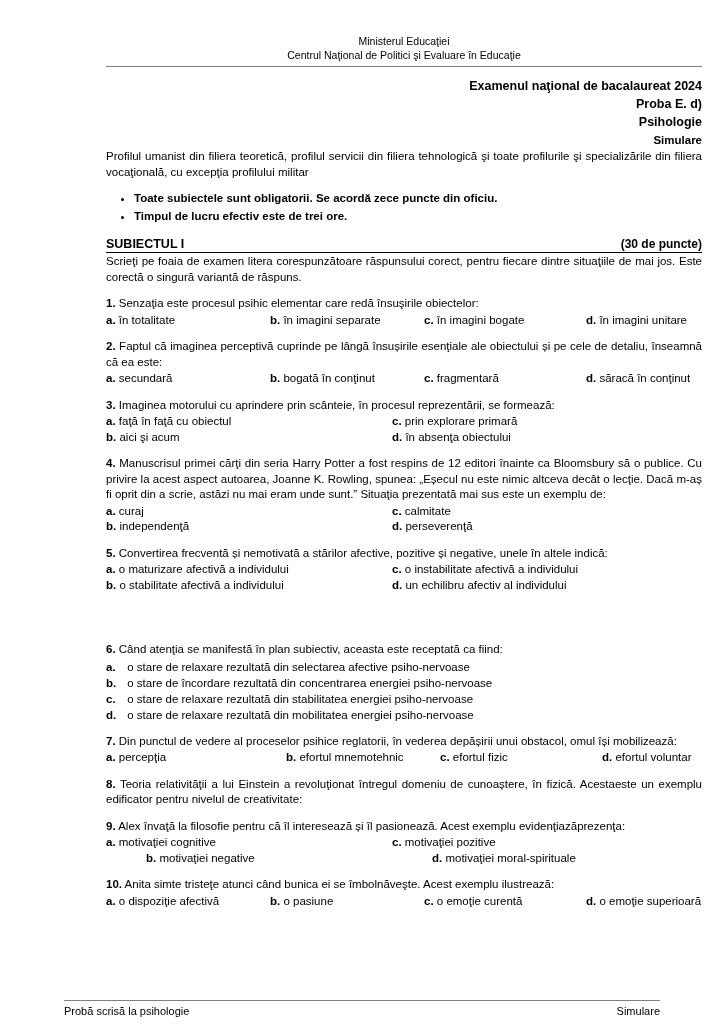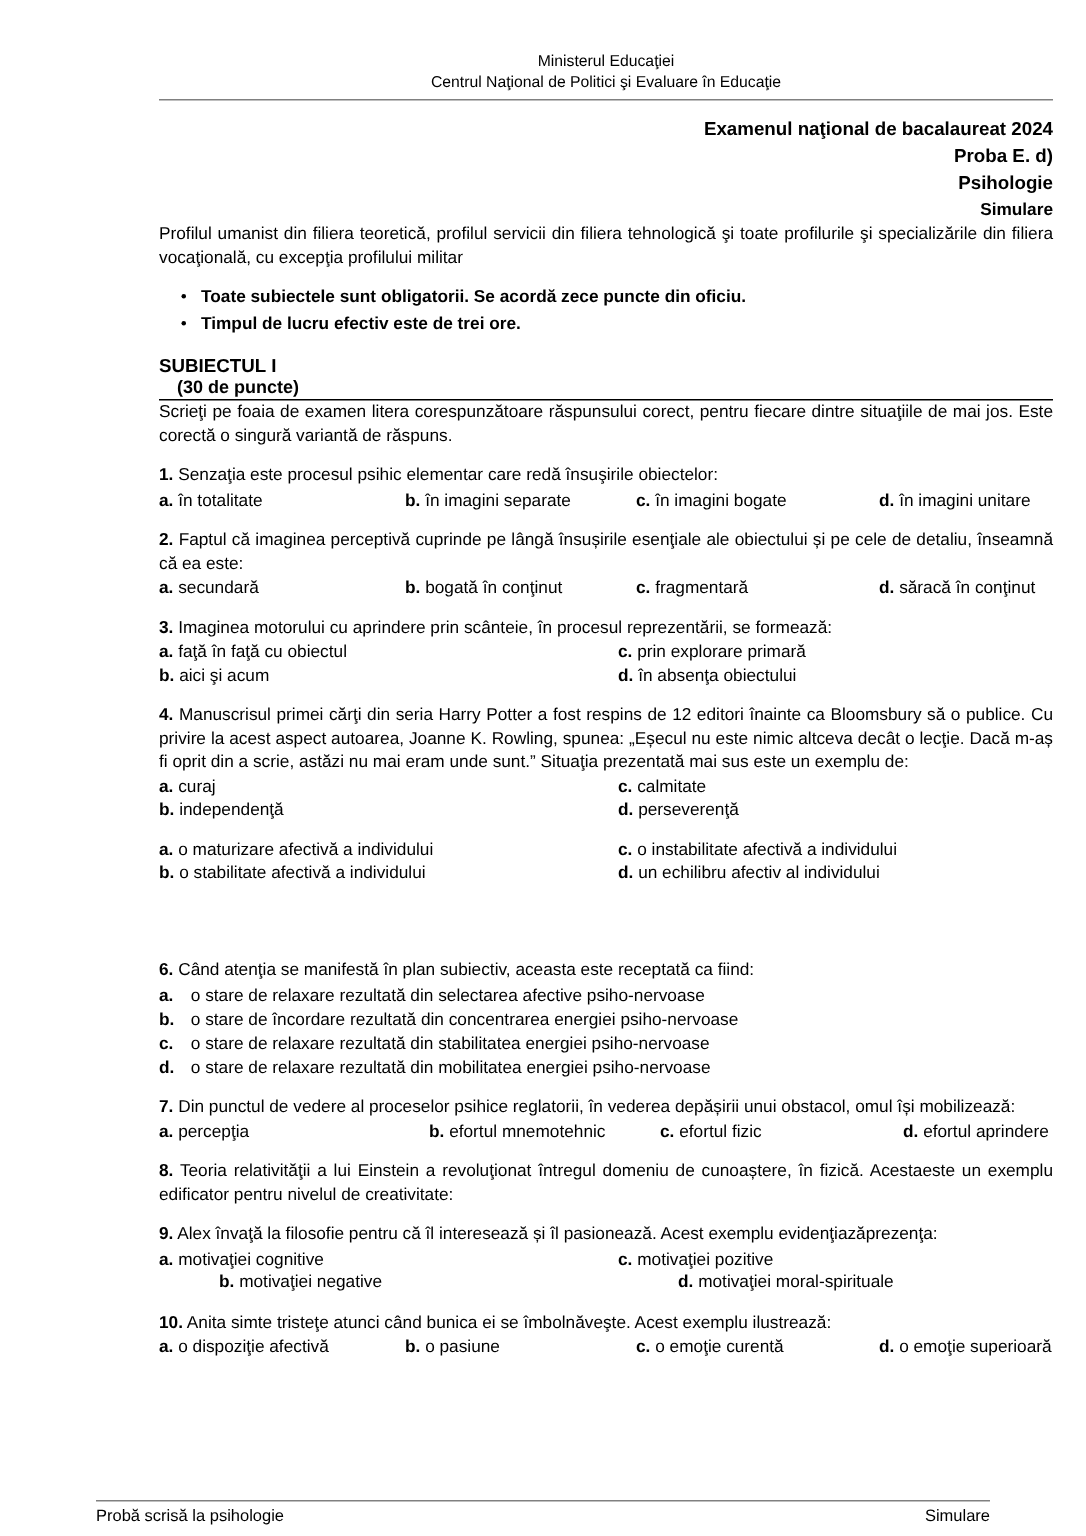--- a/index.html
+++ b/index.html
@@ -76,26 +76,26 @@
   ul.notes li {
     font-weight: bold;
     font-size: 11.5px;
     line-height: 18px;
   }
 
   
   .subject-head {
     margin-top: 12px;
     display: flex;
+    justify-content: space-between;
     align-items: baseline;
     font-weight: bold;
     font-size: 12.5px;
     border-bottom: 1.2px solid #000;
     padding-bottom: 1px;
-    flex-direction: column;
   }
   .subject-head .s-left { text-decoration: none; }
   .subject-head .s-right { font-size: 12px; padding-left: 12px; }
 
   .subject-intro {
     font-size: 11.5px;
     line-height: 15.5px;
     text-align: justify;
     margin-top: 1px;
   }
@@ -120,21 +120,20 @@
     margin-top: 1px;
   }
   .opts-row4 > div { white-space: nowrap; }
 
   
   .opts-grid2 {
     margin-top: 1px;
   }
   .opts-grid2 .orow {
     display: flex;
-    gap: 20px;
   }
   .opts-grid2 .orow > div { white-space: nowrap; }
 
   
   .opts-stack {
     margin-top: 1px;
   }
   .opts-stack > div {
     line-height: 16px;
   }
@@ -243,20 +242,21 @@
               <div style="flex: 0 0 286px;"><span class="opt-letter">a.</span><span> curaj</span></div>
               <div style="flex: 0 0 auto;"><span class="opt-letter">c.</span><span> calmitate</span></div>
             </div>
             <div class="orow">
               <div style="flex: 0 0 286px;"><span class="opt-letter">b.</span><span> independenţă</span></div>
               <div style="flex: 0 0 auto;"><span class="opt-letter">d.</span><span> perseverenţă</span></div>
             </div>
           </div>
         </div>
         <div class="q">
+          <div class="q-stem"><span class="q-num">5.</span><span> Convertirea frecventă și nemotivată a stărilor afective, pozitive și negative, unele în altele indică:</span></div>
           <div class="opts-grid2">
             <div class="orow">
               <div style="flex: 0 0 286px;"><span class="opt-letter">a.</span><span> o maturizare afectivă a individului</span></div>
               <div style="flex: 0 0 auto;"><span class="opt-letter">c.</span><span> o instabilitate afectivă a individului</span></div>
             </div>
             <div class="orow">
               <div style="flex: 0 0 286px;"><span class="opt-letter">b.</span><span> o stabilitate afectivă a individului</span></div>
               <div style="flex: 0 0 auto;"><span class="opt-letter">d.</span><span> un echilibru afectiv al individului</span></div>
             </div>
           </div>
@@ -270,21 +270,21 @@
             <div><span class="opt-letter">c.</span><span> o stare de relaxare rezultată din stabilitatea energiei psiho-nervoase</span></div>
             <div><span class="opt-letter">d.</span><span> o stare de relaxare rezultată din mobilitatea energiei psiho-nervoase</span></div>
           </div>
         </div>
         <div class="q">
           <div class="q-stem"><span class="q-num">7.</span><span> Din punctul de vedere al proceselor psihice reglatorii, în vederea depășirii unui obstacol, omul își mobilizează:</span></div>
           <div class="opts-row4">
             <div style="flex: 0 0 164px;"><span class="opt-letter">a.</span><span> percepţia</span></div>
             <div style="flex: 0 0 154px; padding-left: 16px;"><span class="opt-letter">b.</span><span> efortul mnemotehnic</span></div>
             <div style="flex: 0 0 162px;"><span class="opt-letter">c.</span><span> efortul fizic</span></div>
-            <div style="flex: 0 0 auto;"><span class="opt-letter">d.</span><span> efortul aprindere</span></div>
+            <div style="flex: 0 0 auto;"><span class="opt-letter">d.</span><span> efortul voluntar</span></div>
           </div>
         </div>
         <div class="q">
           <div class="q-stem"><span class="q-num">8.</span><span> Teoria relativităţii a lui Einstein a revoluţionat întregul domeniu de cunoaștere, în fizică. Acestaeste un exemplu edificator pentru nivelul de creativitate:</span></div>
         </div>
         <div class="q">
           <div class="q-stem"><span class="q-num">9.</span><span> Alex învaţă la filosofie pentru că îl interesează și îl pasionează. Acest exemplu evidenţiazăprezenţa:</span></div>
           <div class="opts-grid2">
             <div class="orow">
               <div style="flex: 0 0 286px;"><span class="opt-letter">a.</span><span> motivaţiei cognitive</span></div>

